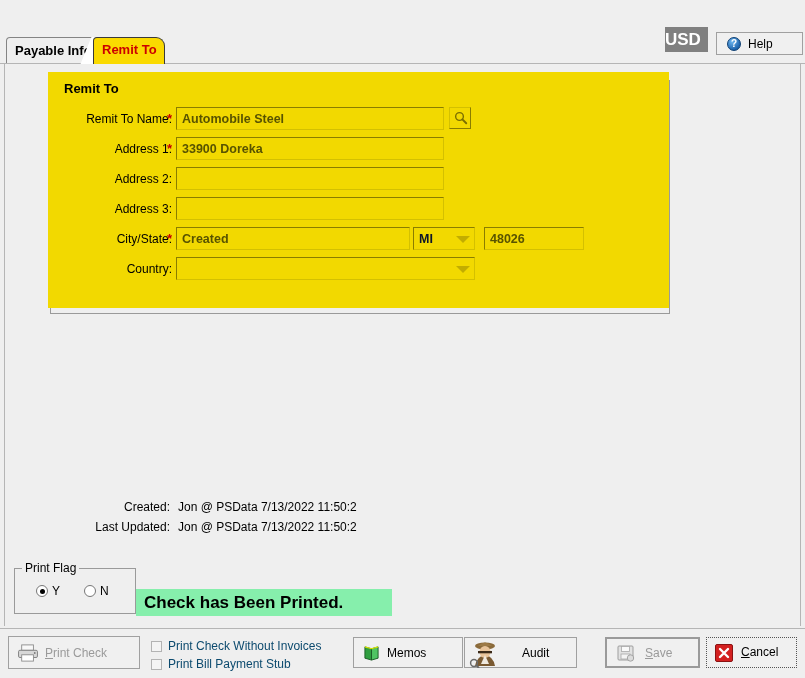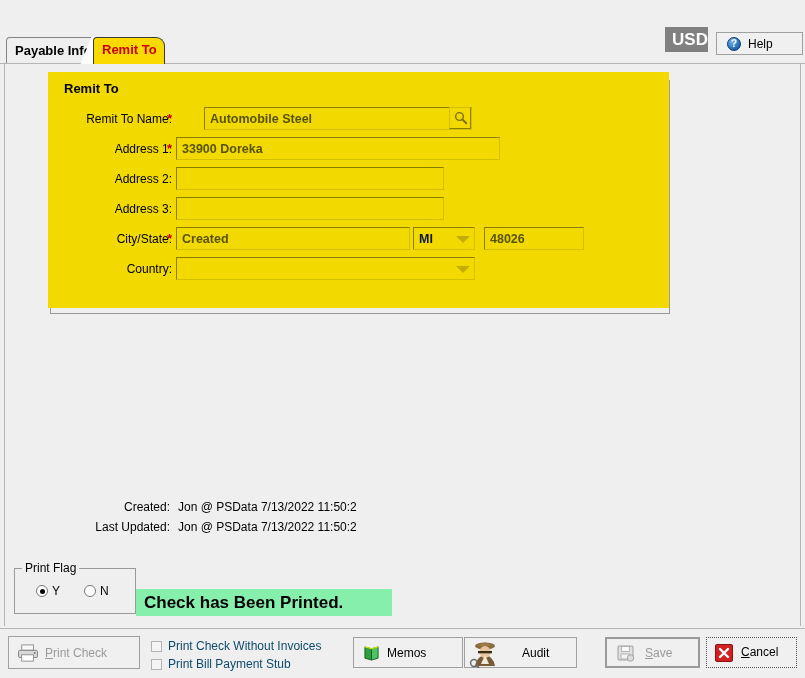--- a/index.html
+++ b/index.html
@@ -44,21 +44,21 @@
   
   #usd-badge {
     position: absolute;
     left: 665px; top: 27px;
     width: 43px; height: 25px;
     background: #808080;
     color: #ffffff;
     font-weight: bold;
     font-size: 17px;
     letter-spacing: 0px;
-    text-align: right;
+    text-align: left;
     line-height: 25px;
     box-sizing: border-box;
   }
   #help-button {
     position: absolute;
     left: 716px; top: 32px;
     width: 87px; height: 23px;
     background: #f0f0f0;
     border: 1px solid #a0a0a0;
     box-sizing: border-box;
@@ -418,31 +418,31 @@
   <div id="tab-underline"></div>
 
   <div id="page-body"></div>
 
   <div id="remit-groupbox"></div>
   <div id="remit-panel"></div>
   <div id="remit-legend">Remit To</div>
 
   <div class="field-label" style="left:80px; top:112px; width:92px;">Remit To Name:</div>
   <div class="req-star" style="left:167px; top:111px;">*</div>
-  <div class="yfield" style="left:176px; top:107px; width:268px; height:23px;margin-left:28px;">Automobile Steel</div>
+  <div class="yfield" style="left:176px; top:107px; width:268px; height:23px;">Automobile Steel</div>
   <div id="lookup-button">
     <svg id="lookup-icon" viewBox="0 0 16 16">
       <circle cx="6.3" cy="6.3" r="4.4" fill="none" stroke="#7a6f00" stroke-width="1.6"></circle>
       <line x1="9.6" y1="9.6" x2="14" y2="14" stroke="#7a6f00" stroke-width="2.2" stroke-linecap="round"></line>
     </svg>
   </div>
 
   <div class="field-label" style="left:80px; top:142px; width:92px;">Address 1:</div>
   <div class="req-star" style="left:167px; top:141px;">*</div>
-  <div class="yfield" style="left:176px; top:137px; width:324px; height:23px;">33900 Doreka</div>
+  <div class="yfield" style="left:176px; top:137px; width:268px; height:23px;">33900 Doreka</div>
 
   <div class="field-label" style="left:80px; top:172px; width:92px;">Address 2:</div>
   <div class="yfield" style="left:176px; top:167px; width:268px; height:23px;"></div>
 
   <div class="field-label" style="left:80px; top:202px; width:92px;">Address 3:</div>
   <div class="yfield" style="left:176px; top:197px; width:268px; height:23px;"></div>
 
   <div class="field-label" style="left:80px; top:232px; width:92px;">City/State:</div>
   <div class="req-star" style="left:167px; top:231px;">*</div>
   <div class="yfield" style="left:176px; top:227px; width:234px; height:23px;">Created</div>

